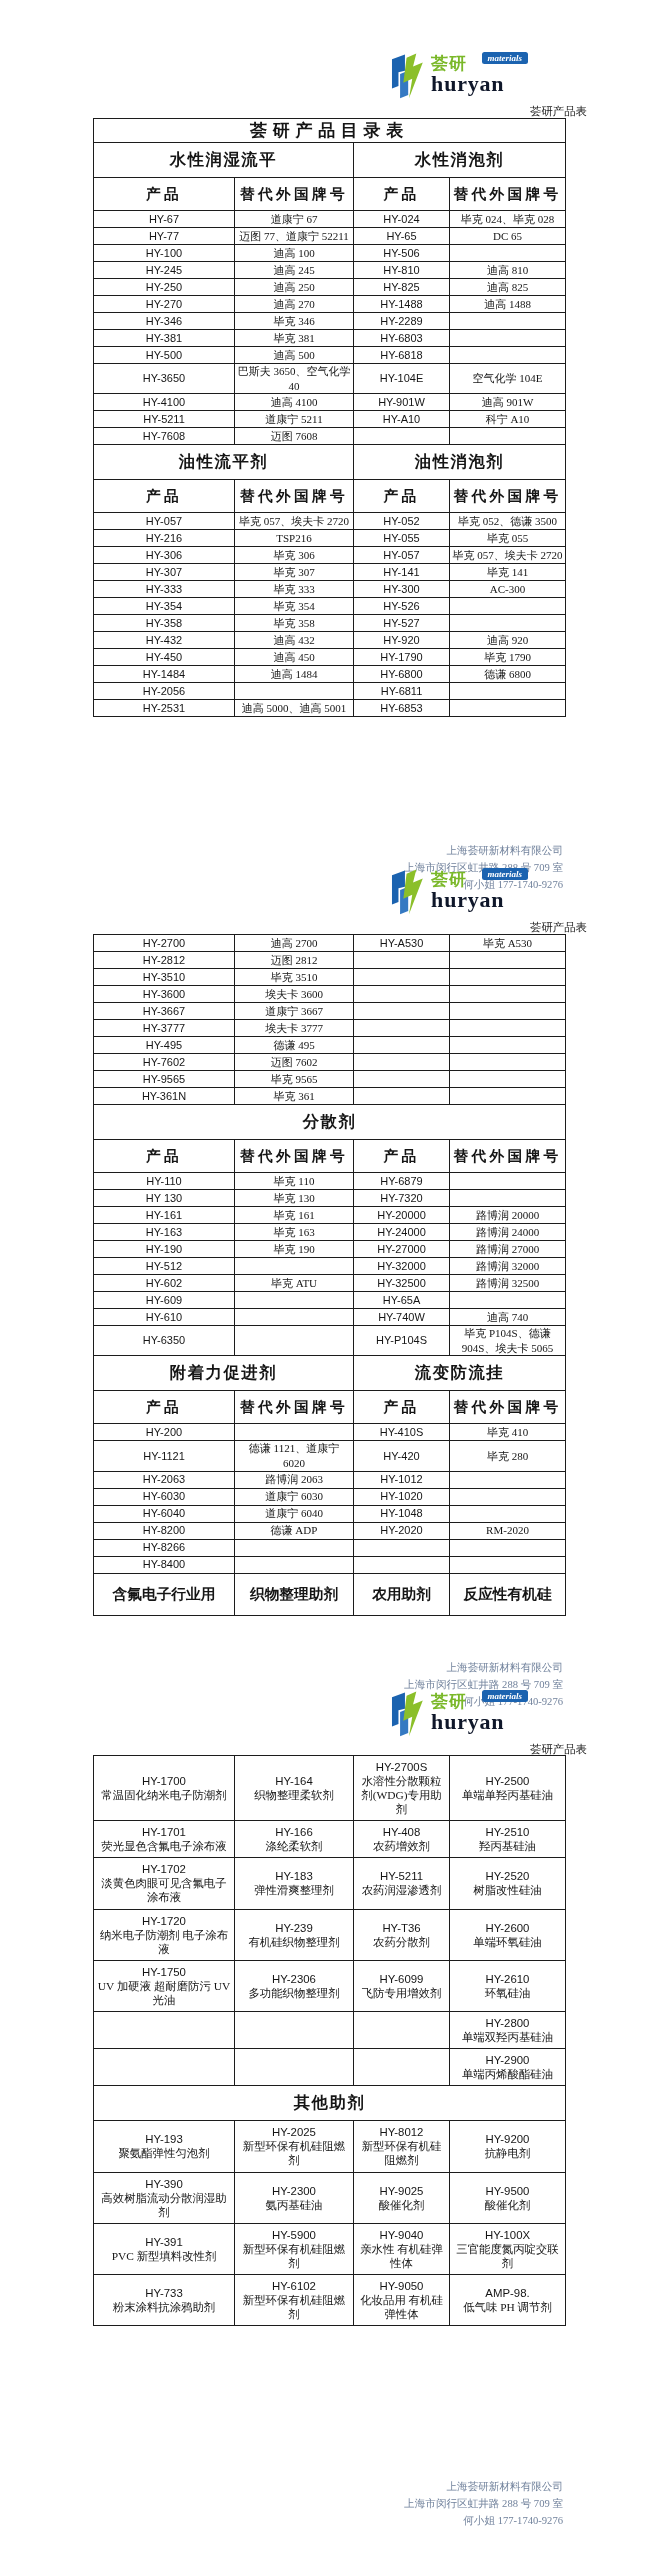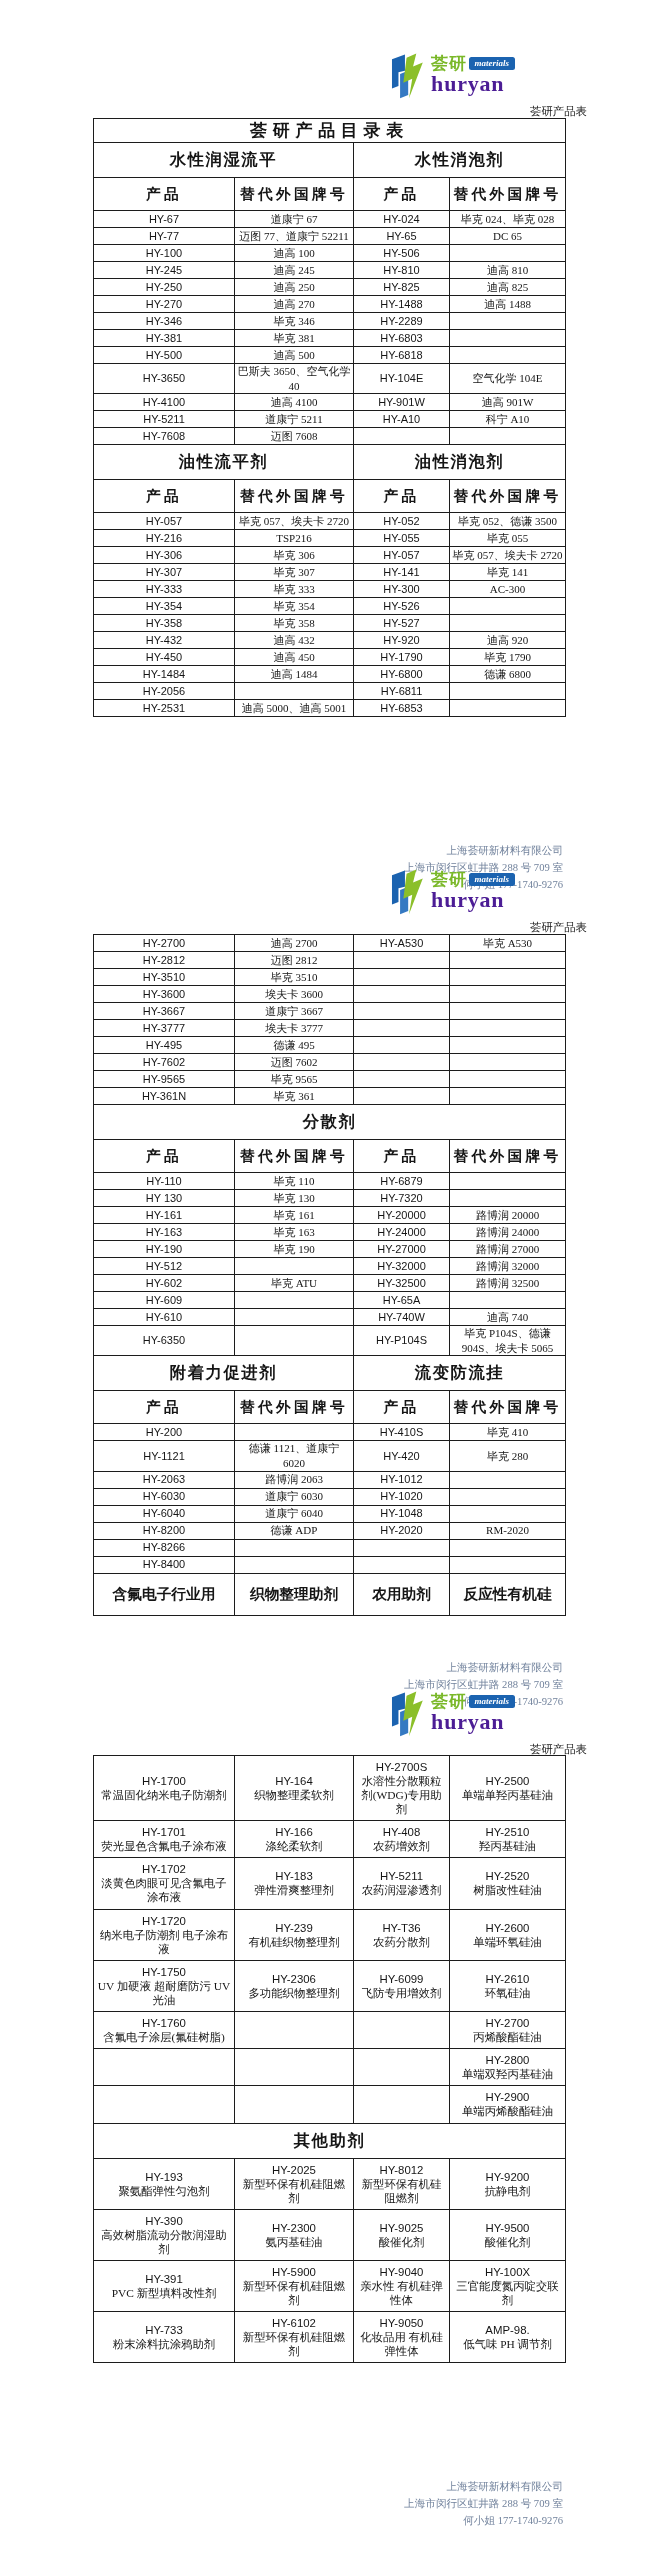--- a/index.html
+++ b/index.html
@@ -8,31 +8,31 @@
     position:relative;
     width:648px; height:2576px;
     font-family:"Liberation Serif", serif;
     color:#151515;
   }
   
   .brand { position:absolute; width:196px; left:391px; }
   .brand-row { display:flex; align-items:flex-start; }
   .brand-mark { flex:0 0 auto; width:36px; height:47px; }
   .brand-text { margin-left:4.1px; }
-  .brand-line1 { display:flex; align-items:center; gap:2px; }
+  .brand-line1 { display:flex; align-items:flex-start; gap:15px; }
   .brand-zh { font-weight:bold; font-size:17px; letter-spacing:0.8px; }
   .brand-badge {
     font-family:"Liberation Serif", serif;
     font-style:italic; font-weight:bold;
     color:#ffffff; font-size:9px;
     padding:0.8px 5.7px 1.6px; border-radius:2.5px;
   }
   .brand-en {
     font-family:"Liberation Serif", serif;
-    font-weight:bold; font-size:22px; color:#4c1d95;
+    font-weight:bold; font-size:22px; color:#0f172a;
     line-height:21px; letter-spacing:0.8px; margin-top:-1.6px;
   }
   .page-label { text-align:right; font-size:11.4px; color:#1a1a1a; margin-top:5px; }
 
   
   .footer {
     position:absolute; left:236px; width:327px;
     text-align:right; color:#71829c;
     font-size:10.6px; line-height:17px;
   }
@@ -626,32 +626,20 @@
           <td colspan="1" class="td-d2">
             <div class="d2-code">HY-6099</div>
             <div class="d2-desc">飞防专用增效剂</div>
           </td>
           <td colspan="1" class="td-d2">
             <div class="d2-code">HY-2610</div>
             <div class="d2-desc">环氧硅油</div>
           </td>
         </tr>
         <tr class="r-d2">
-          <td colspan="1" class="td-d2">
-            <div class="d2-code">HY-1760</div>
-            <div class="d2-desc">含氟电子涂层(氟硅树脂)</div>
-          </td>
-          <td colspan="1" class="td-d2"></td>
-          <td colspan="1" class="td-d2"></td>
-          <td colspan="1" class="td-d2">
-            <div class="d2-code">HY-2700</div>
-            <div class="d2-desc">丙烯酸酯硅油</div>
-          </td>
-        </tr>
-        <tr class="r-d2">
           <td colspan="1" class="td-d2"></td>
           <td colspan="1" class="td-d2"></td>
           <td colspan="1" class="td-d2"></td>
           <td colspan="1" class="td-d2">
             <div class="d2-code">HY-2800</div>
             <div class="d2-desc">单端双羟丙基硅油</div>
           </td>
         </tr>
         <tr class="r-d2">
           <td colspan="1" class="td-d2"></td>

